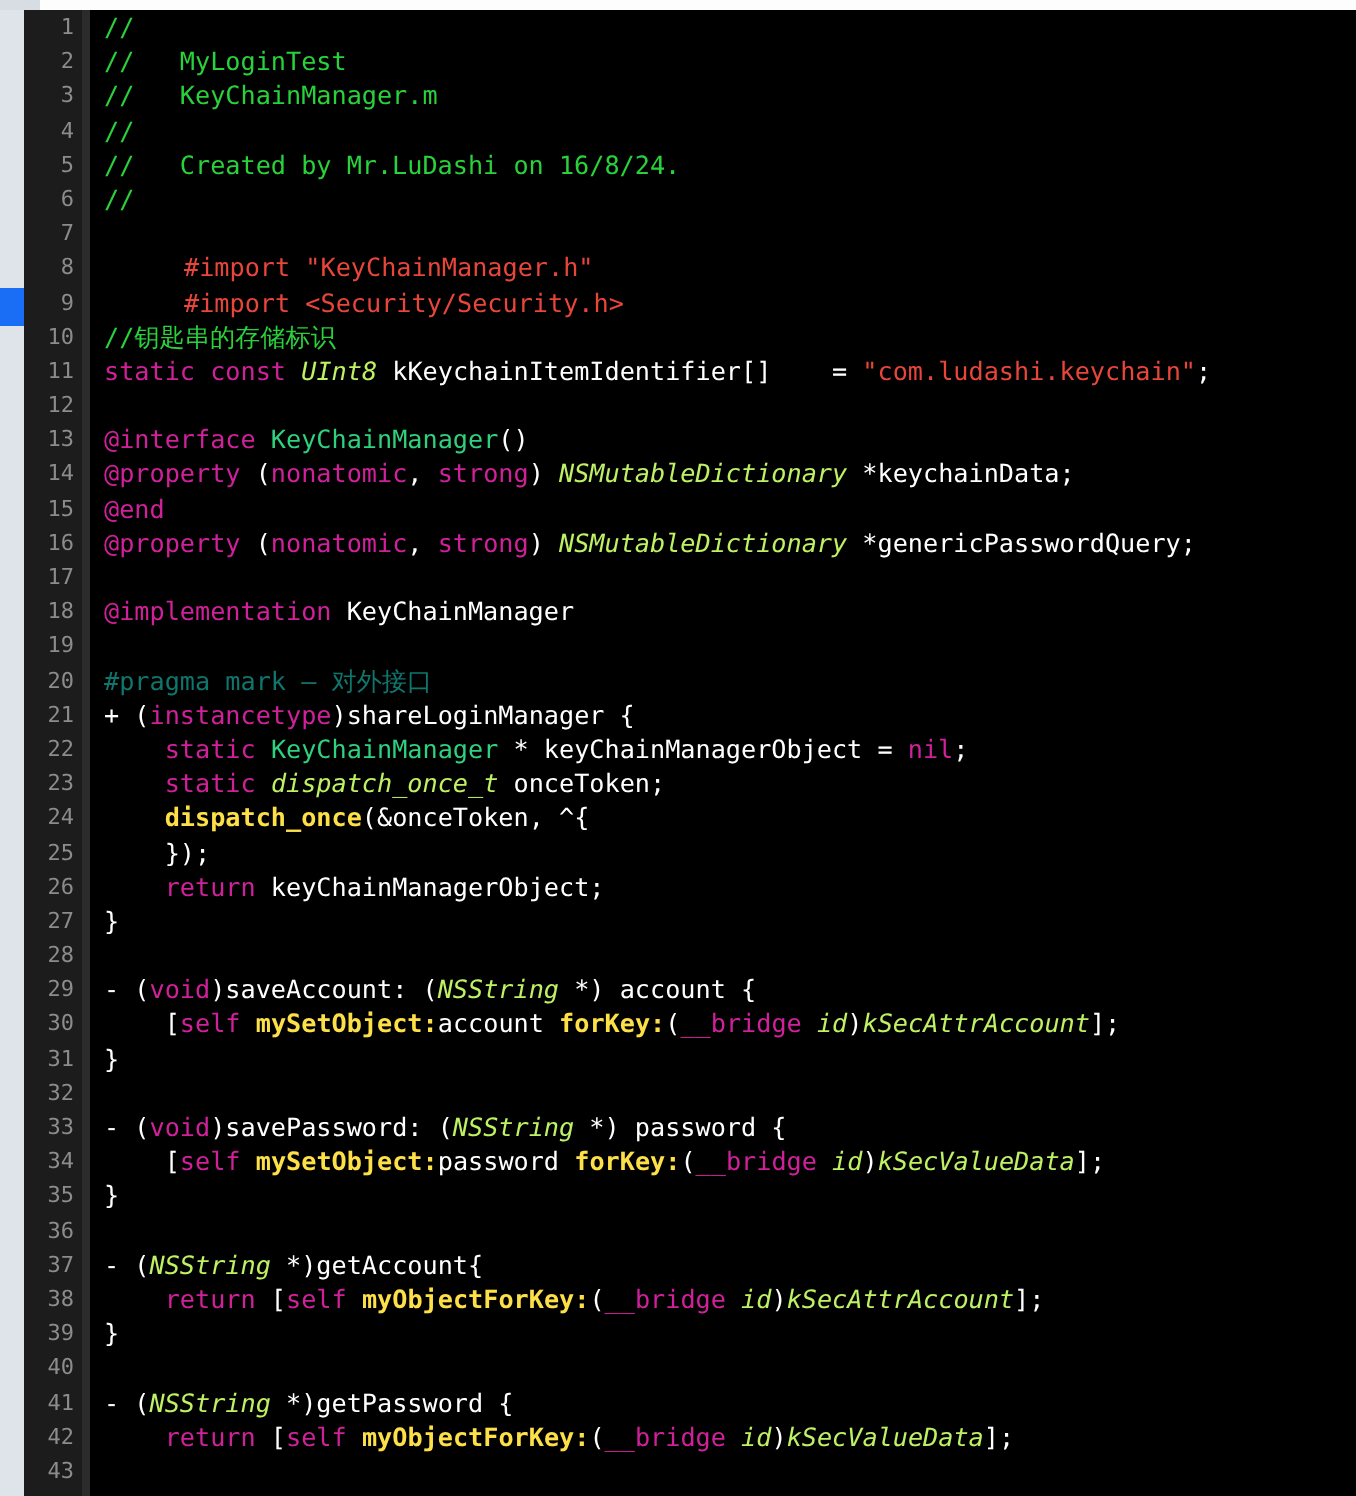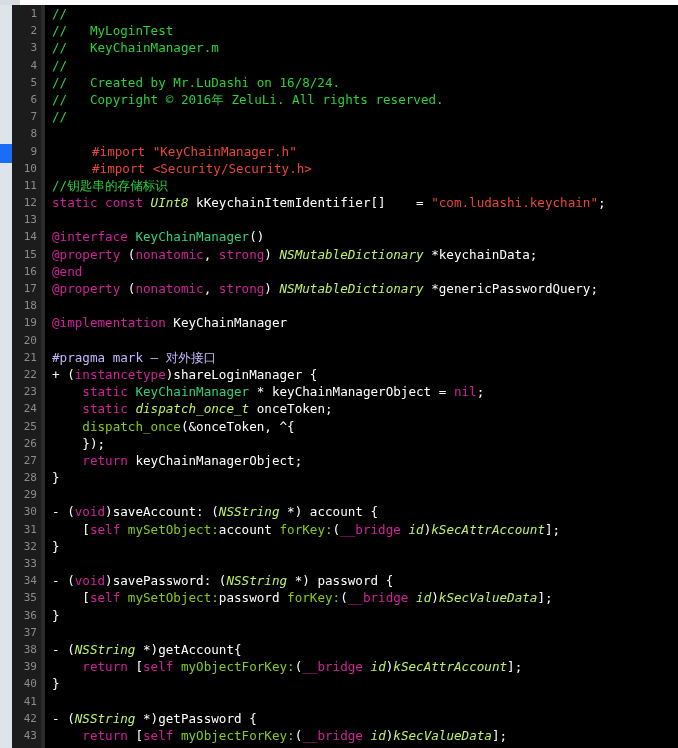--- a/index.html
+++ b/index.html
@@ -118,23 +118,23 @@
     letter-spacing: 0px;
   }
 
   
   .t-com  { color: #29d13b; }
   .t-pre  { color: #e8463a; margin-left: 40px; }
   .t-str  { color: #e8463a; }
   .t-kw   { color: #d0219b; }
   .t-typ  { color: #bef264; font-style: italic; }
   .t-cls  { color: #2ed17d; }
-  .t-sel  { color: #84cc16; }
+  .t-sel  { color: #fde047; font-weight: bold; }
   .t-plain{ color: #ffffff; }
-  .t-prag { color: #c4b5fd; }
+  .t-prag { color: #0f766e; }
 </style>
 </head>
 <body>
 
 <div id="editor-window">
 
   <div id="left-ribbon">
     <div id="left-ribbon-marker"></div>
   </div>
 
@@ -191,21 +191,20 @@
         <div class="ln">43</div>
         <div class="ln">44</div>
       </div>
 
     <div id="code-area">
         <div class="cl"><span class="t-com">//</span></div>
         <div class="cl"><span class="t-com">//   MyLoginTest</span></div>
         <div class="cl"><span class="t-com">//   KeyChainManager.m</span></div>
         <div class="cl"><span class="t-com">//</span></div>
         <div class="cl"><span class="t-com">//   Created by Mr.LuDashi on 16/8/24.</span></div>
-        <div class="cl"><span class="t-com">//   Copyright © 2016年 ZeluLi. All rights reserved.</span></div>
         <div class="cl"><span class="t-com">//</span></div>
         <div class="cl">&nbsp;</div>
         <div class="cl"><span class="t-pre">#import </span><span class="t-str">"KeyChainManager.h"</span></div>
         <div class="cl"><span class="t-pre">#import </span><span class="t-str">&lt;Security/Security.h&gt;</span></div>
         <div class="cl"><span class="t-com">//钥匙串的存储标识</span></div>
         <div class="cl"><span class="t-kw">static</span><span class="t-plain"> </span><span class="t-kw">const</span><span class="t-plain"> </span><span class="t-typ">UInt8</span><span class="t-plain"> kKeychainItemIdentifier[]    = </span><span class="t-str">"com.ludashi.keychain"</span><span class="t-plain">;</span></div>
         <div class="cl">&nbsp;</div>
         <div class="cl"><span class="t-kw">@interface</span><span class="t-plain"> </span><span class="t-cls">KeyChainManager</span><span class="t-plain">()</span></div>
         <div class="cl"><span class="t-kw">@property</span><span class="t-plain"> (</span><span class="t-kw">nonatomic</span><span class="t-plain">, </span><span class="t-kw">strong</span><span class="t-plain">) </span><span class="t-typ">NSMutableDictionary</span><span class="t-plain"> *keychainData;</span></div>
         <div class="cl"><span class="t-kw">@end</span></div>

